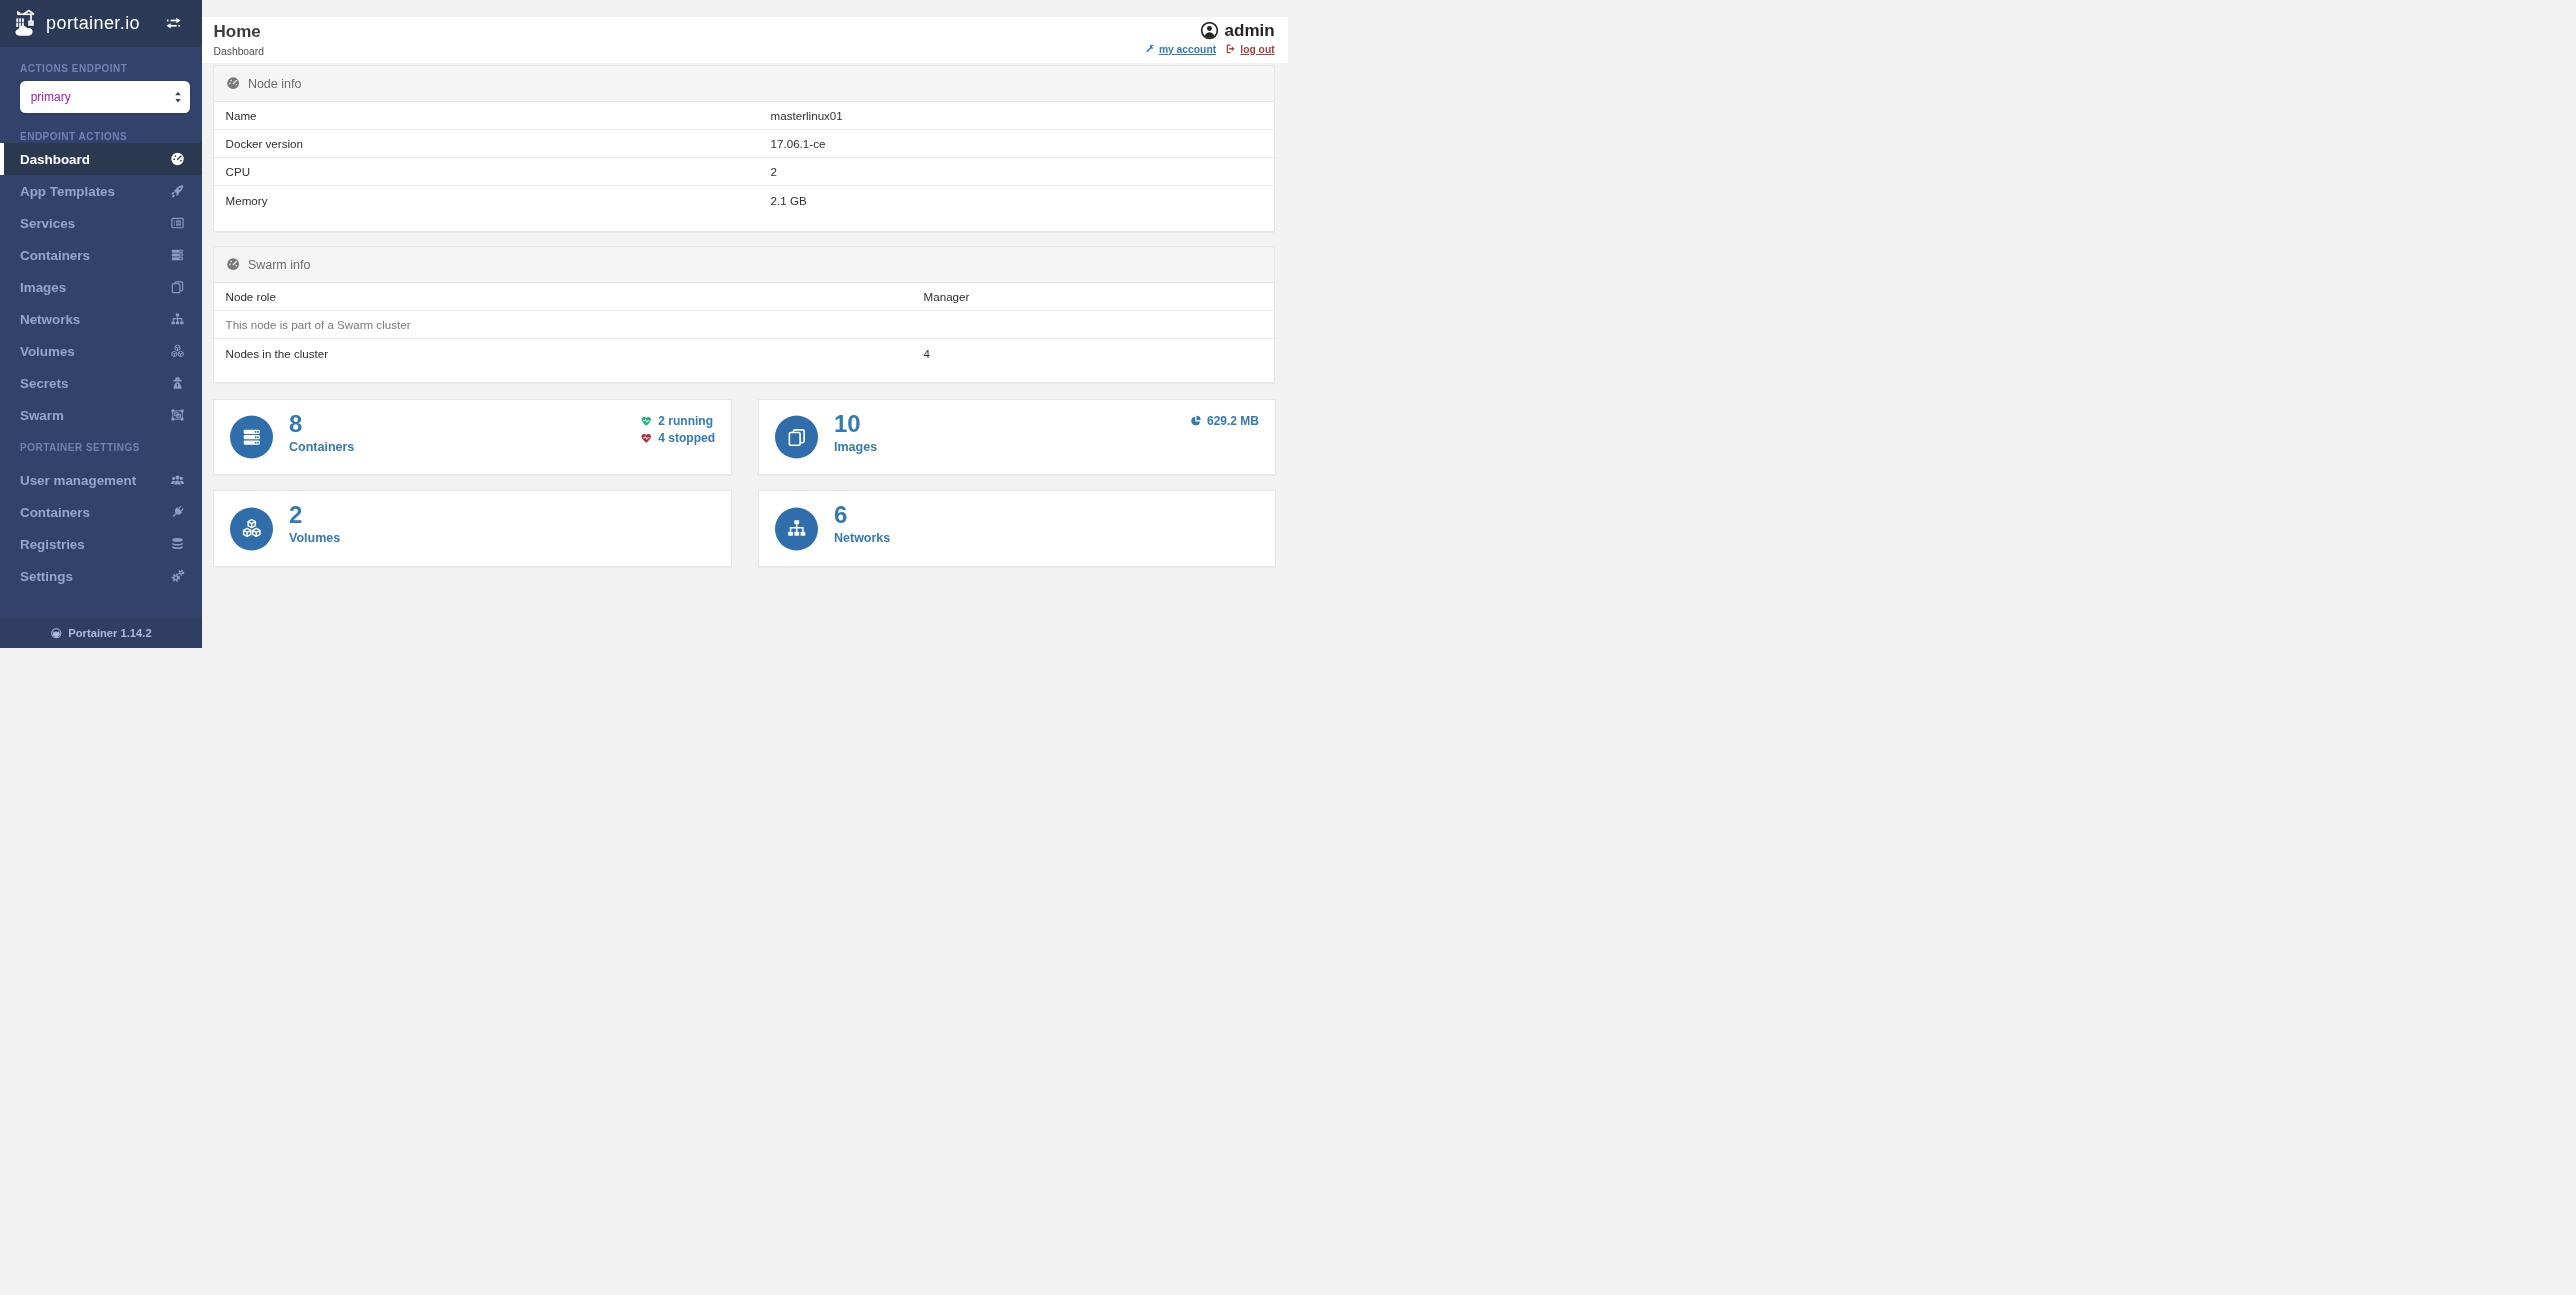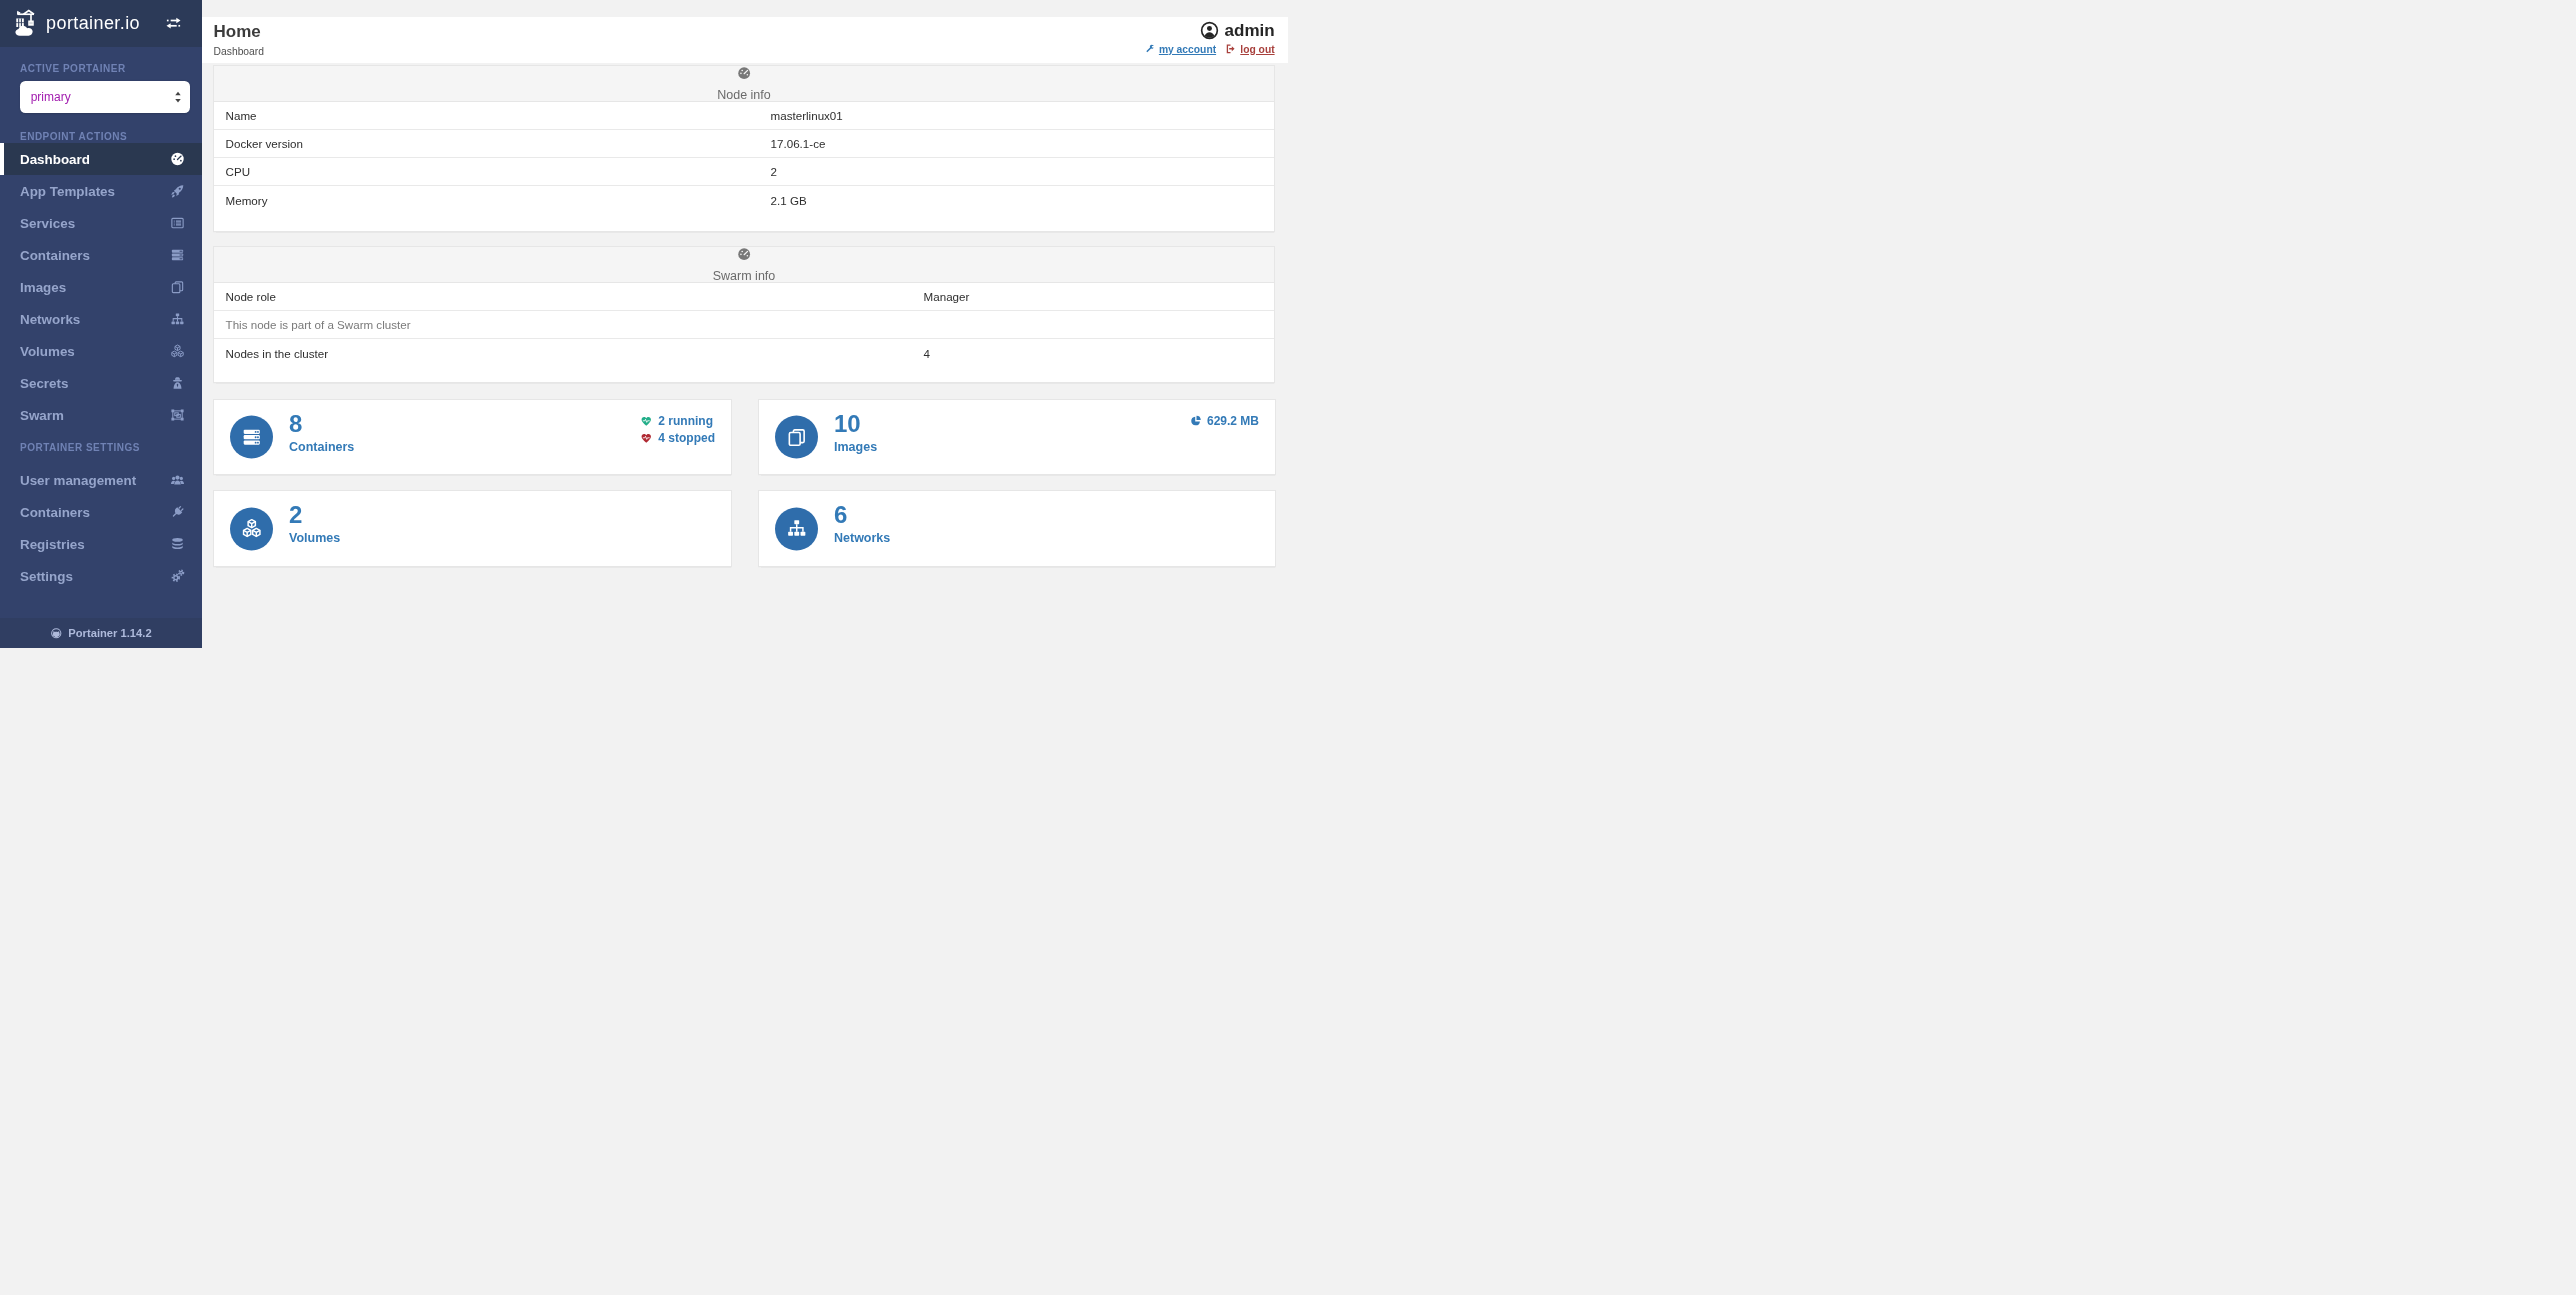--- a/index.html
+++ b/index.html
@@ -86,21 +86,21 @@
   
   .panel {
     position:absolute; background:#fff; border:0.9px solid #e6e6e6;
     box-shadow:0 0.9px 0.9px rgba(0,0,0,.04);
   }
   .panel-node  { left:213px; top:65px;  width:1062px; height:167px; }
   .panel-swarm { left:213px; top:246px; width:1062px; height:137px; }
   .widget-header {
     height:36px; background:#f5f5f5; border-bottom:0.9px solid #e6e6e6;
     display:flex; align-items:center; padding:0 11.6px; gap:8px;
-    color:#6b6b6b; font-size:12.5px;flex-direction:column;
+    color:#6b6b6b; font-size:12.5px;
   }
   .wh-icon { width:14.3px; height:14.3px; color:#787878; }
   .info-row {
     display:flex; align-items:center; height:28px; padding:0 11.6px;
     border-bottom:0.9px solid #e9e9e9; font-size:11.6px; color:#2e2e2e;
   }
   .info-row.no-border { border-bottom:none; }
   .panel-node .info-label { width:545px; }
   .panel-swarm .info-label { width:698px; }
   .cluster-msg { color:#7a7a7a; }
@@ -159,21 +159,21 @@
         <path d="M2 4.2h3.2" fill="none" stroke-width="1.8" stroke-dasharray="1.8 1.4"></path>
         <path d="M6 4.2h6.6" fill="none" stroke-width="1.8"></path>
         <path d="M12 1.4L16.4 4.2 12 7z" stroke="none"></path>
         <path d="M16 9.8h-3.2" fill="none" stroke-width="1.8" stroke-dasharray="1.8 1.4"></path>
         <path d="M12.4 9.8H5.4" fill="none" stroke-width="1.8"></path>
         <path d="M6 7L1.6 9.8 6 12.6z" stroke="none"></path>
       </svg>
     </span>
   </div>
 
-  <div class="section-label lbl-active-endpoint">ACTIVE PORTAINER</div>
+  <div class="section-label lbl-active-endpoint">ACTIONS ENDPOINT</div>
 
   <div class="endpoint-select">
     <span>primary</span>
     <span class="select-caret">
       <svg viewBox="0 0 10 16" fill="currentColor">
         <path d="M5 1.2l3.4 4.4H1.6z"></path>
         <path d="M5 14.8l3.4-4.4H1.6z"></path>
       </svg>
     </span>
   </div>

